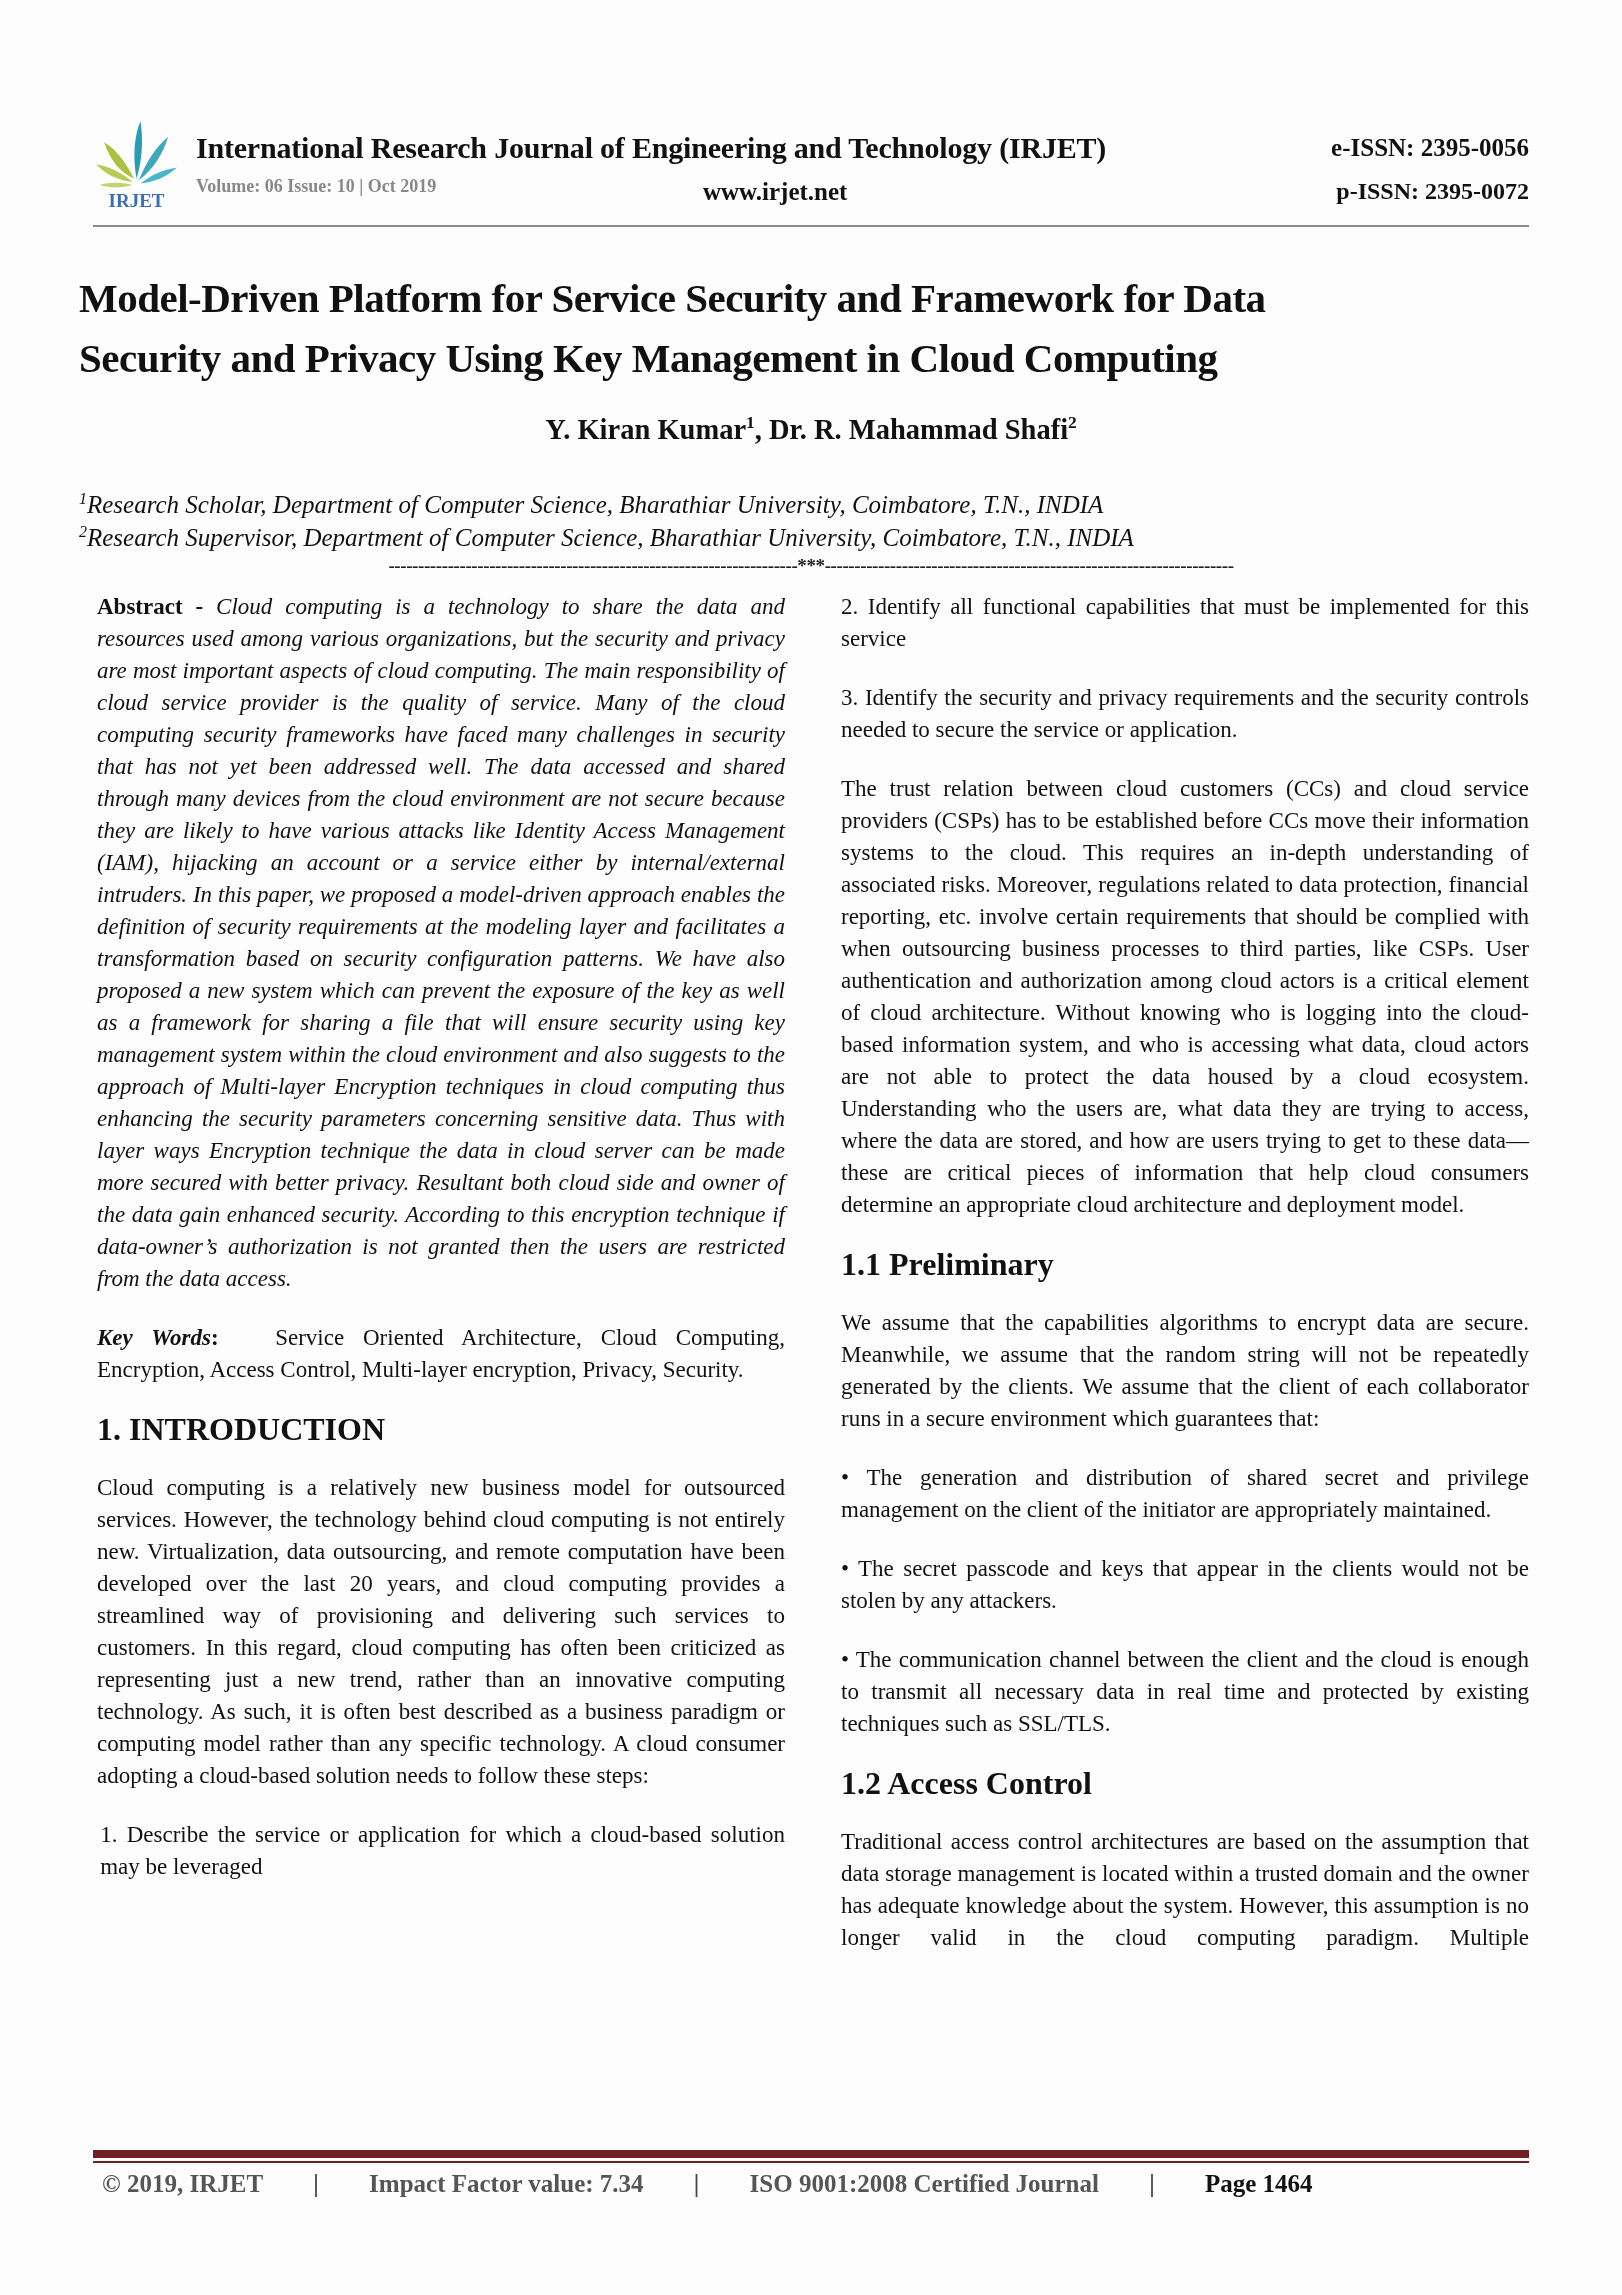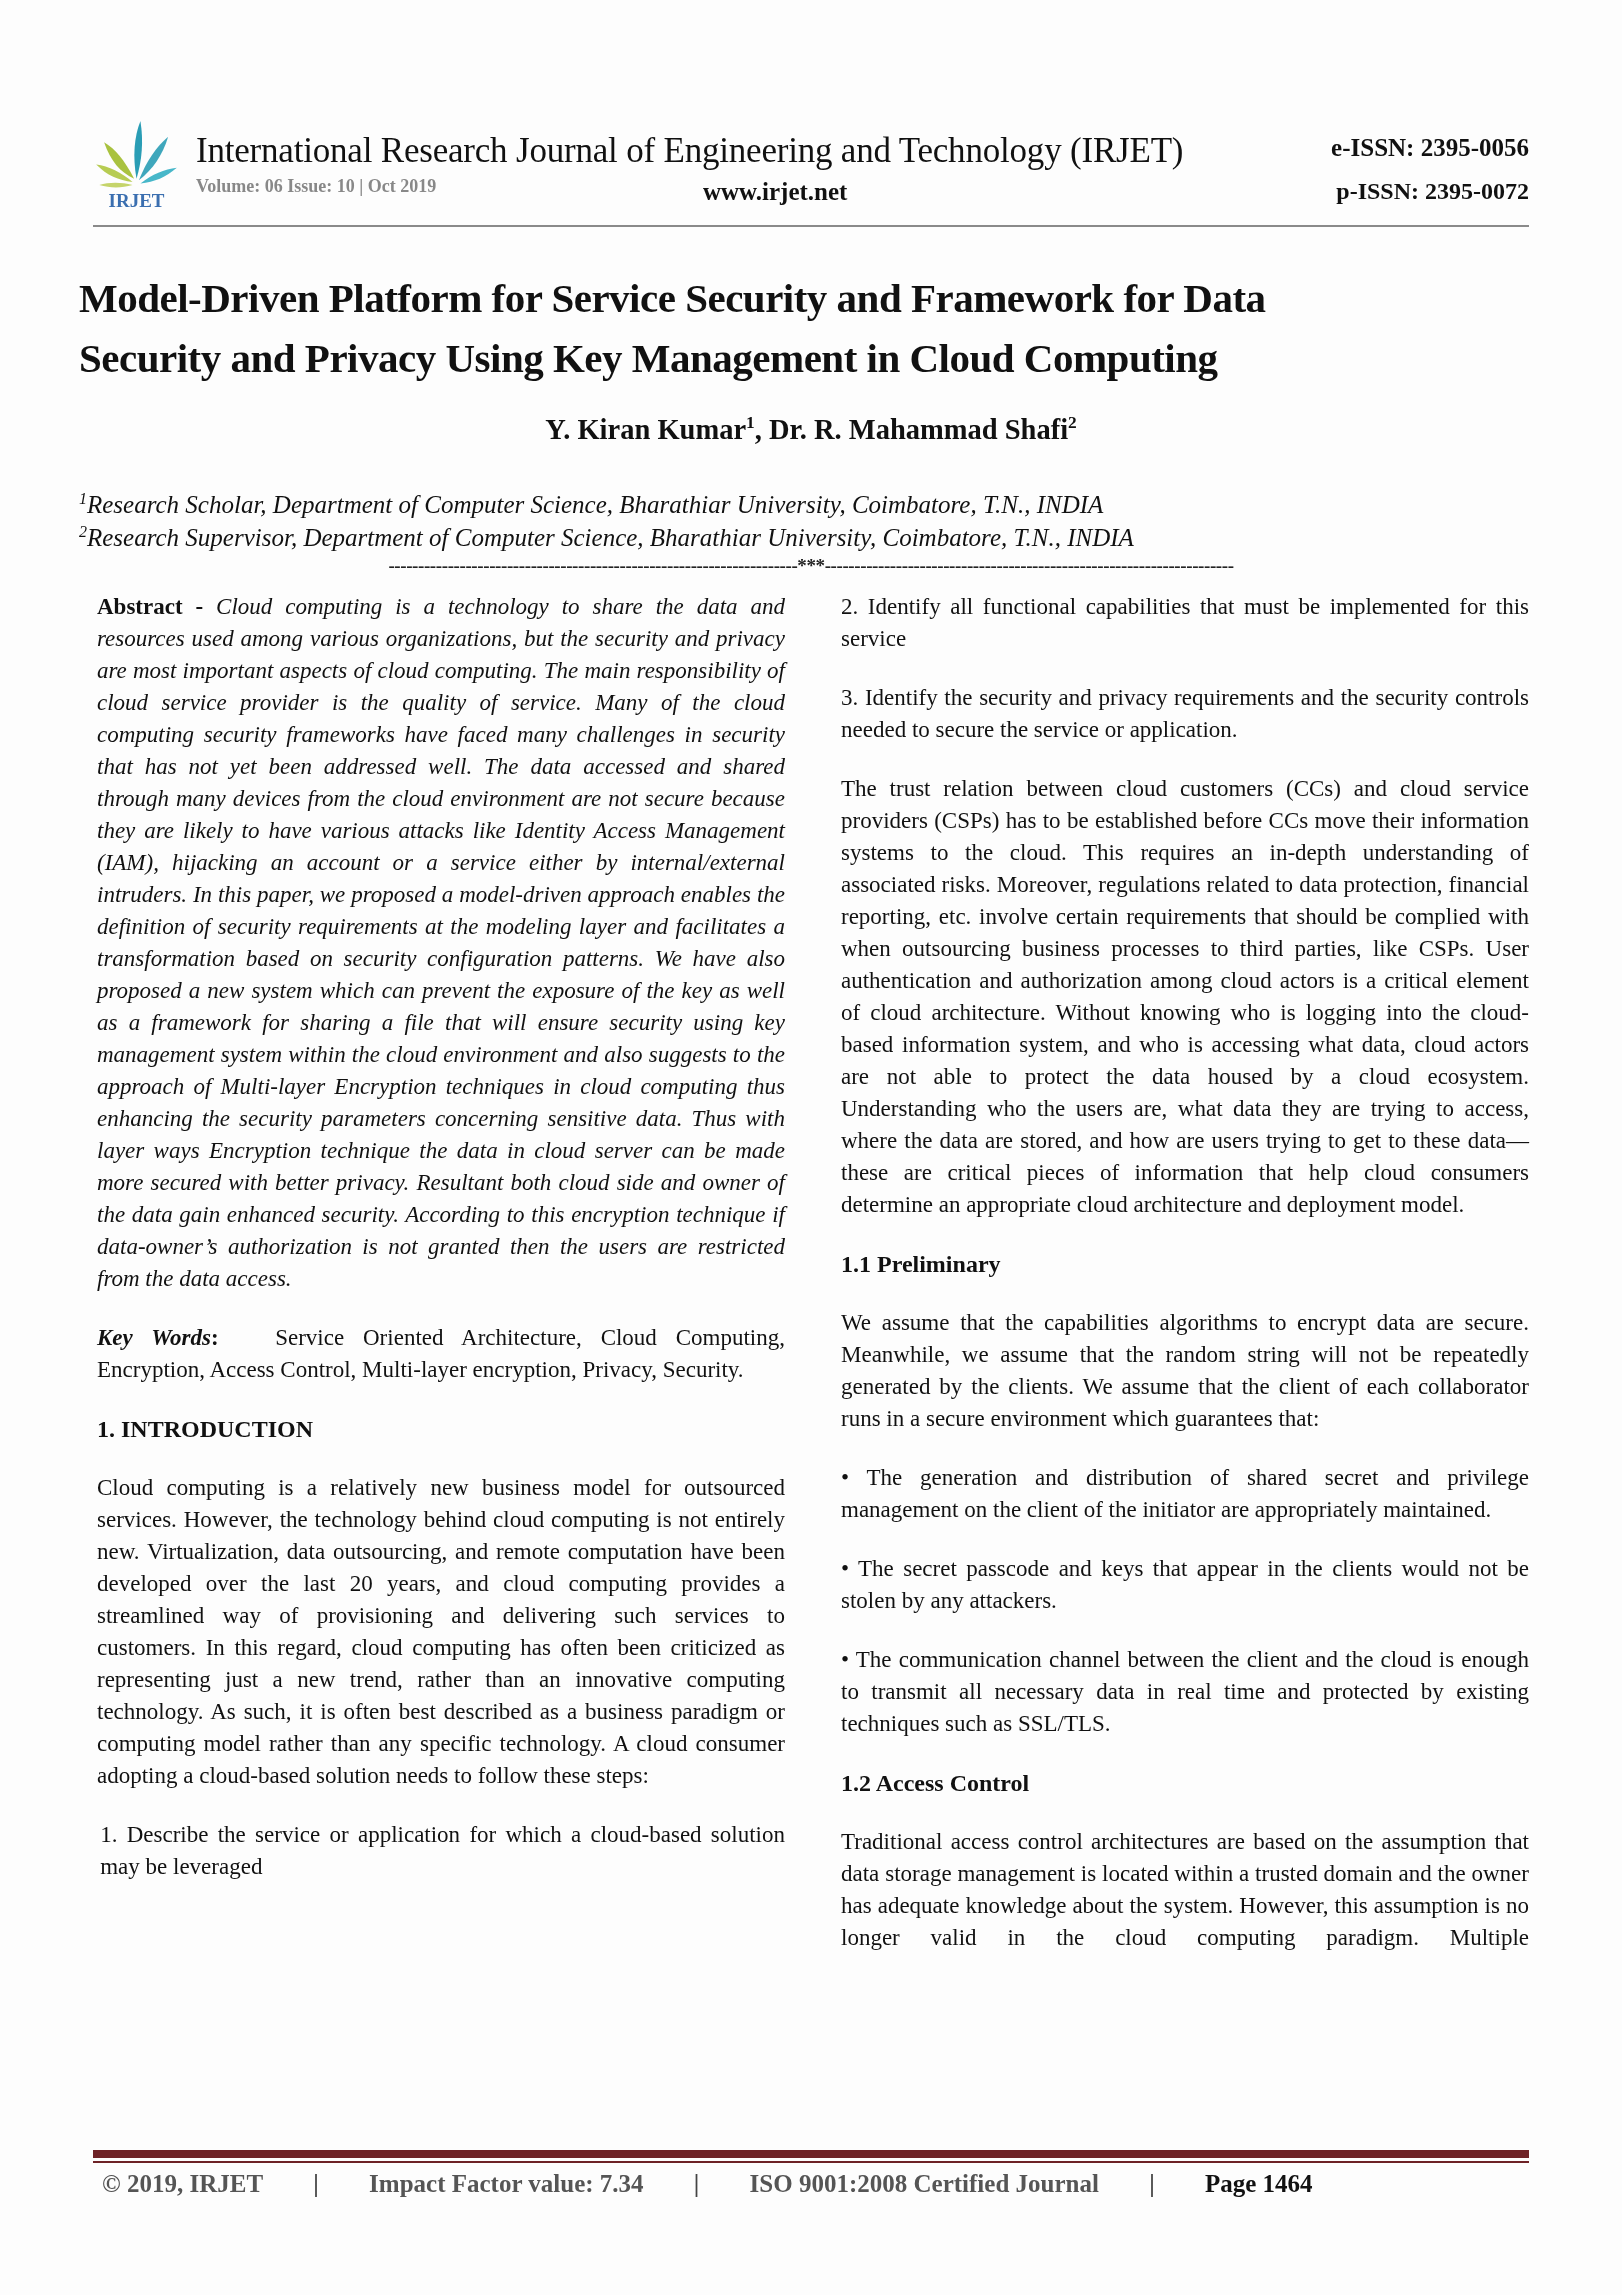--- a/index.html
+++ b/index.html
@@ -2,21 +2,21 @@
 <html style="font-size:12.7px"><head>
 <meta charset="utf-8">
 <style>
   html, body { margin: 0; padding: 0; background: #fdfdfd; }
   body { width: 1623px; height: 2295px; position: relative; overflow: hidden; font-family: "Liberation Serif", "DejaVu Serif", serif; color: #111; }
   .page { position: absolute; left: 0; top: 0; width: 1623px; height: 2295px; }
 
   
   .header { position: absolute; left: 93px; top: 117px; width: 1436px; height: 101px; }
   .logo { position: absolute; left: 0; top: 0; width: 87px; height: 95px; }
-  .journal-name { position: absolute; left: 103px; top: 14.3px; font-size: 35px; font-weight: normal; letter-spacing: -0.2px; color: #111; white-space: nowrap; }
+  .journal-name { position: absolute; left: 103px; top: 14.3px; font-size: 30px; font-weight: bold; letter-spacing: -0.2px; color: #111; white-space: nowrap; }
   .vol-issue { position: absolute; left: 103px; top: 59px; font-size: 18px; font-weight: bold; color: #888; white-space: nowrap; }
   .website { position: absolute; left: 610px; top: 61px; font-size: 25px; font-weight: bold; color: #111; white-space: nowrap; }
   .eissn { position: absolute; right: 0; top: 17.4px; font-size: 25px; font-weight: bold; white-space: nowrap; }
   .pissn { position: absolute; right: 0; top: 61px; font-size: 24px; font-weight: bold; white-space: nowrap; }
   .header-rule { position: absolute; left: 93px; top: 225px; width: 1436px; height: 2.4px; background: #8a8a8a; }
 
   
   .title { position: absolute; left: 79px; top: 268px; width: 1464px; font-size: 41px; font-weight: bold; line-height: 60px; letter-spacing: -0.5px; }
   .authors { position: absolute; left: 79px; top: 412px; width: 1464px; text-align: center; font-size: 28.5px; font-weight: bold; }
   .authors sup { font-size: 17.4px; }
@@ -27,21 +27,21 @@
   .divider { position: absolute; left: 93px; top: 555px; width: 1436px; text-align: center; font-size: 19px; font-weight: bold; letter-spacing: -0.4px; overflow: hidden; white-space: nowrap; color: #222; }
 
   
   .col { position: absolute; top: 591px; width: 688px; font-size: 23px; line-height: 32px; text-align: justify; }
   .col-left { left: 97px; }
   .col-right { left: 841px; }
   .col p { margin: 0 0 27px 0; }
   .abstract { font-style: italic; }
   .abstract b { font-style: normal; }
   .keywords b { font-style: italic; }
-  .sec-head { font-weight: bold; margin: 0 0 27px 0; font-size: 24px; }
+  .sec-head { font-weight: bold; margin: 0 0 27px 0; font-size: 32px; }
   .step { margin: 0 0 27px 0; }
 
   
   .footer-bar-top { position: absolute; left: 93px; top: 2150px; width: 1436px; height: 8px; background: #6e2226; }
   .footer-bar-bot { position: absolute; left: 93px; top: 2161px; width: 1436px; height: 2.4px; background: #6e2226; }
   .footer { position: absolute; left: 93px; top: 2170px; width: 1436px; font-size: 25px; font-weight: bold; color: #555; white-space: nowrap; }
   .footer span { display: inline-block; }
   .footer .sep { margin: 0 44px; color: #444; }
   .footer .pg { color: #111; }
 </style>

